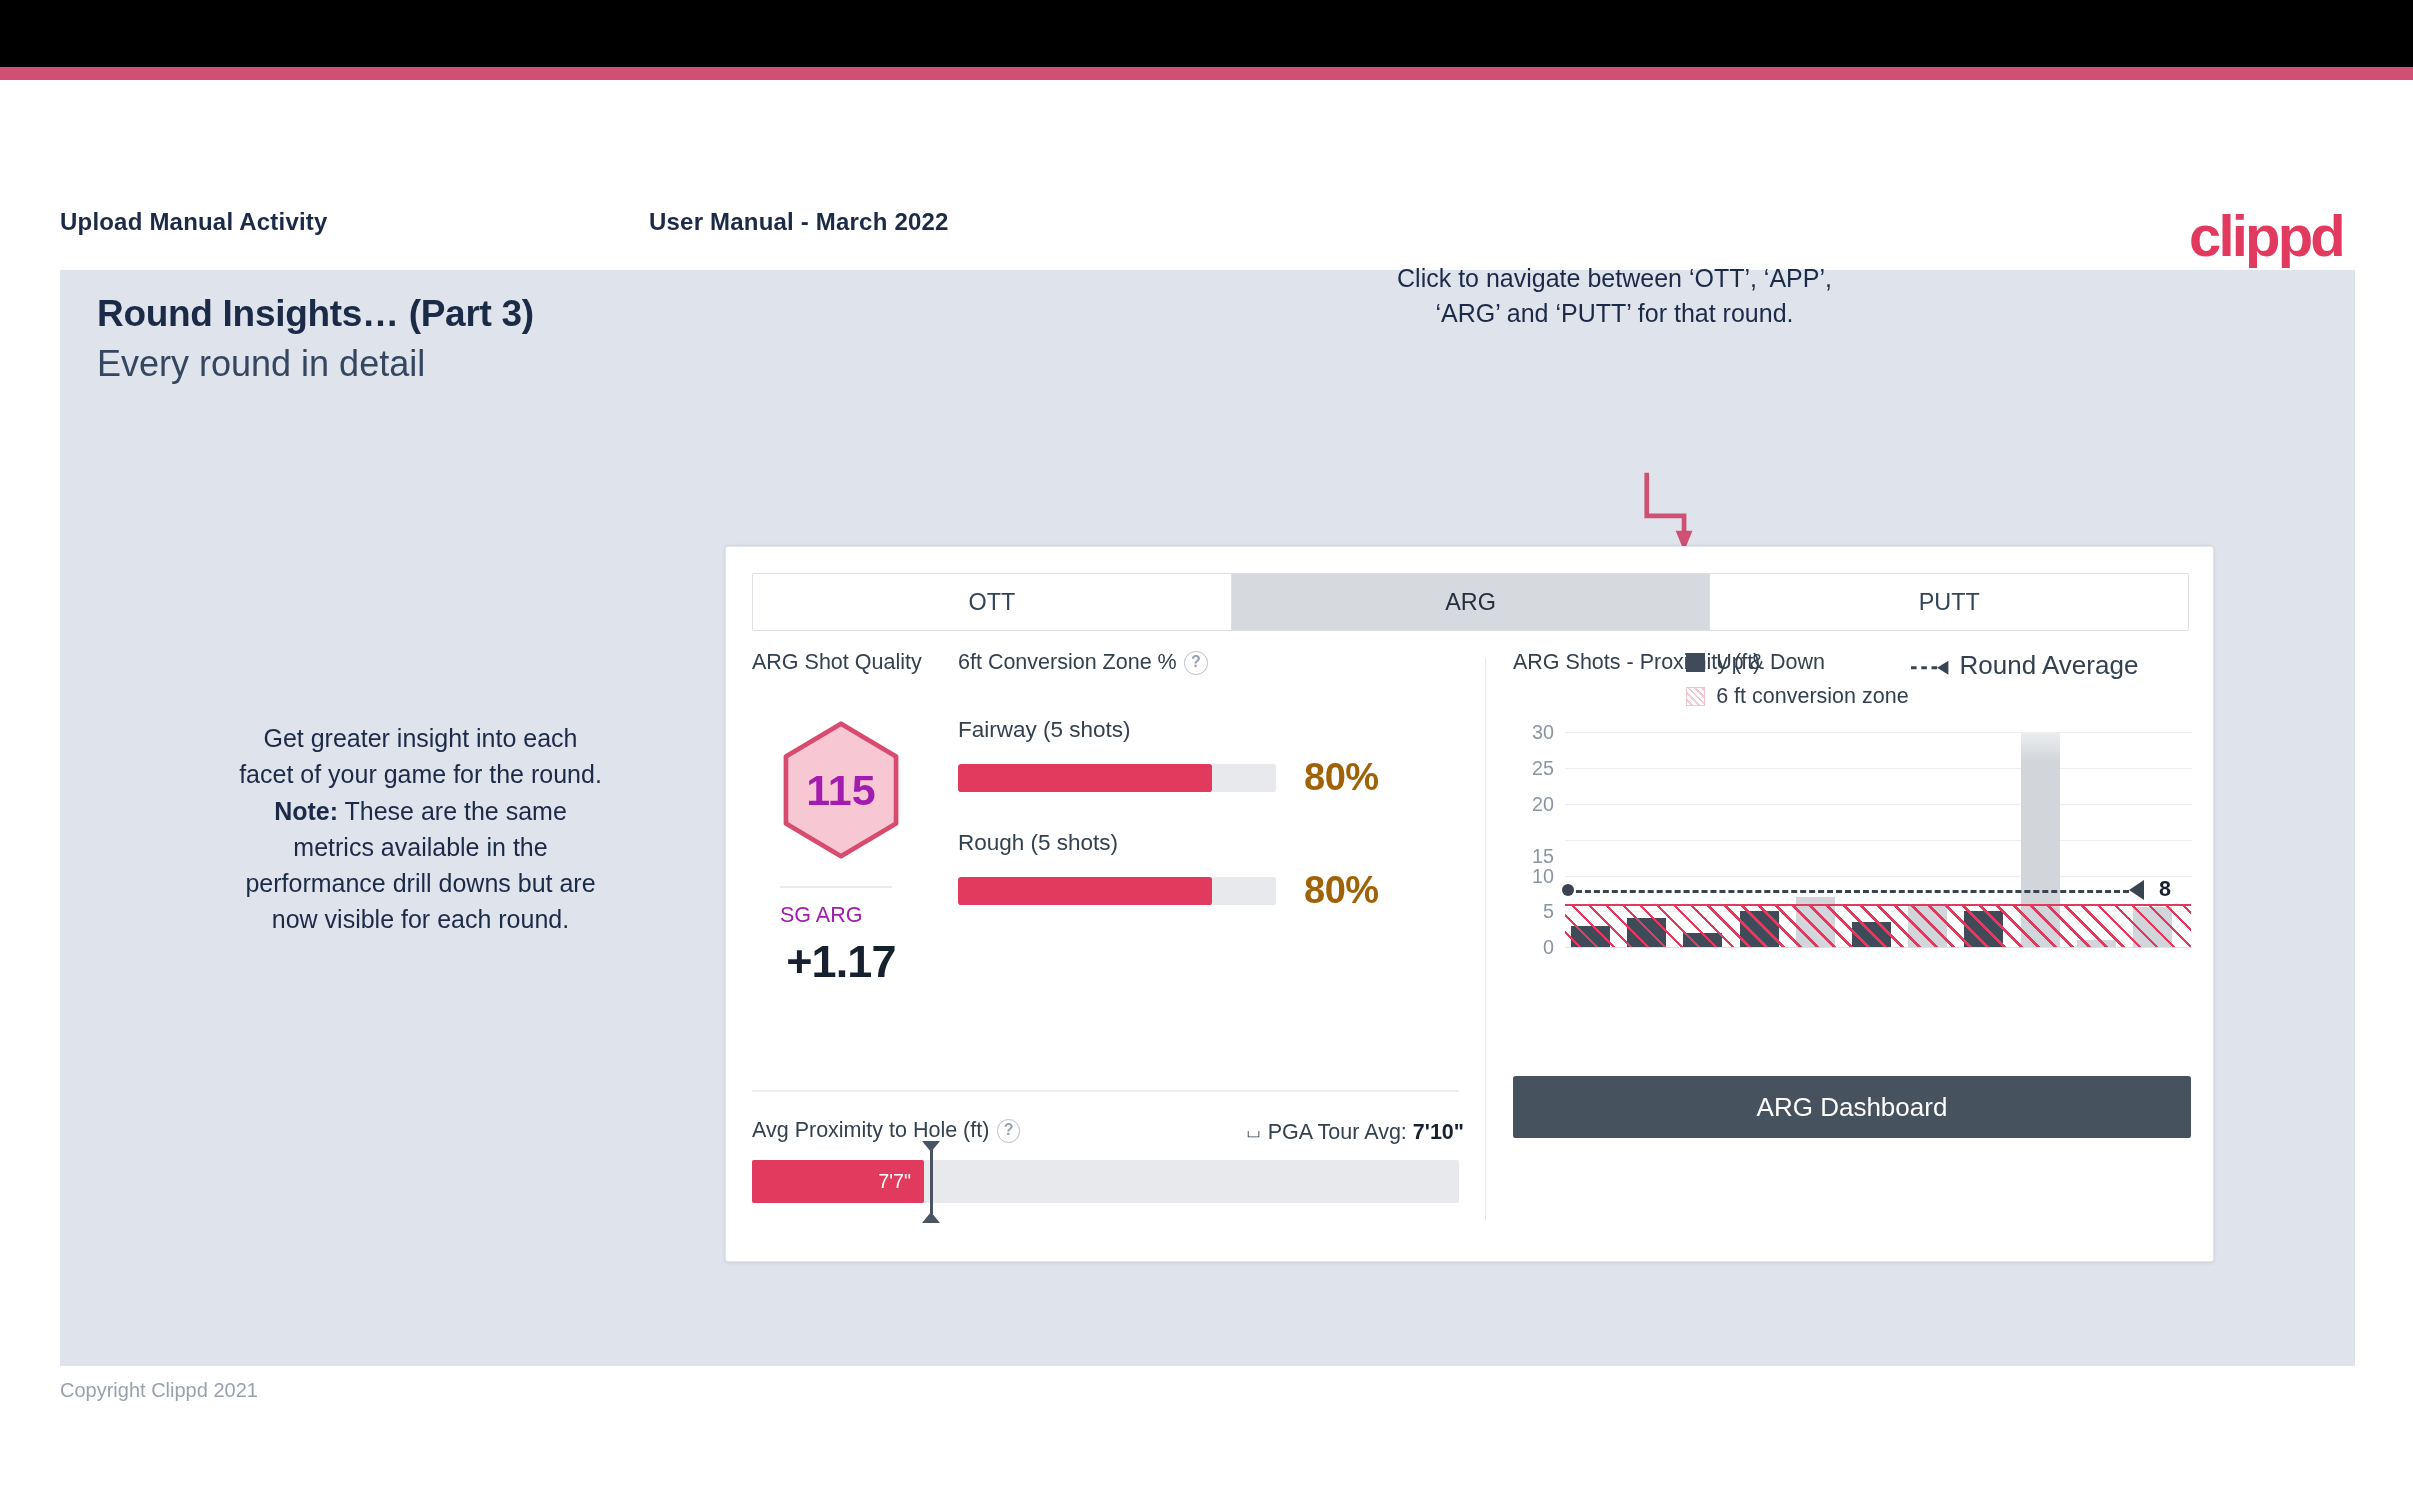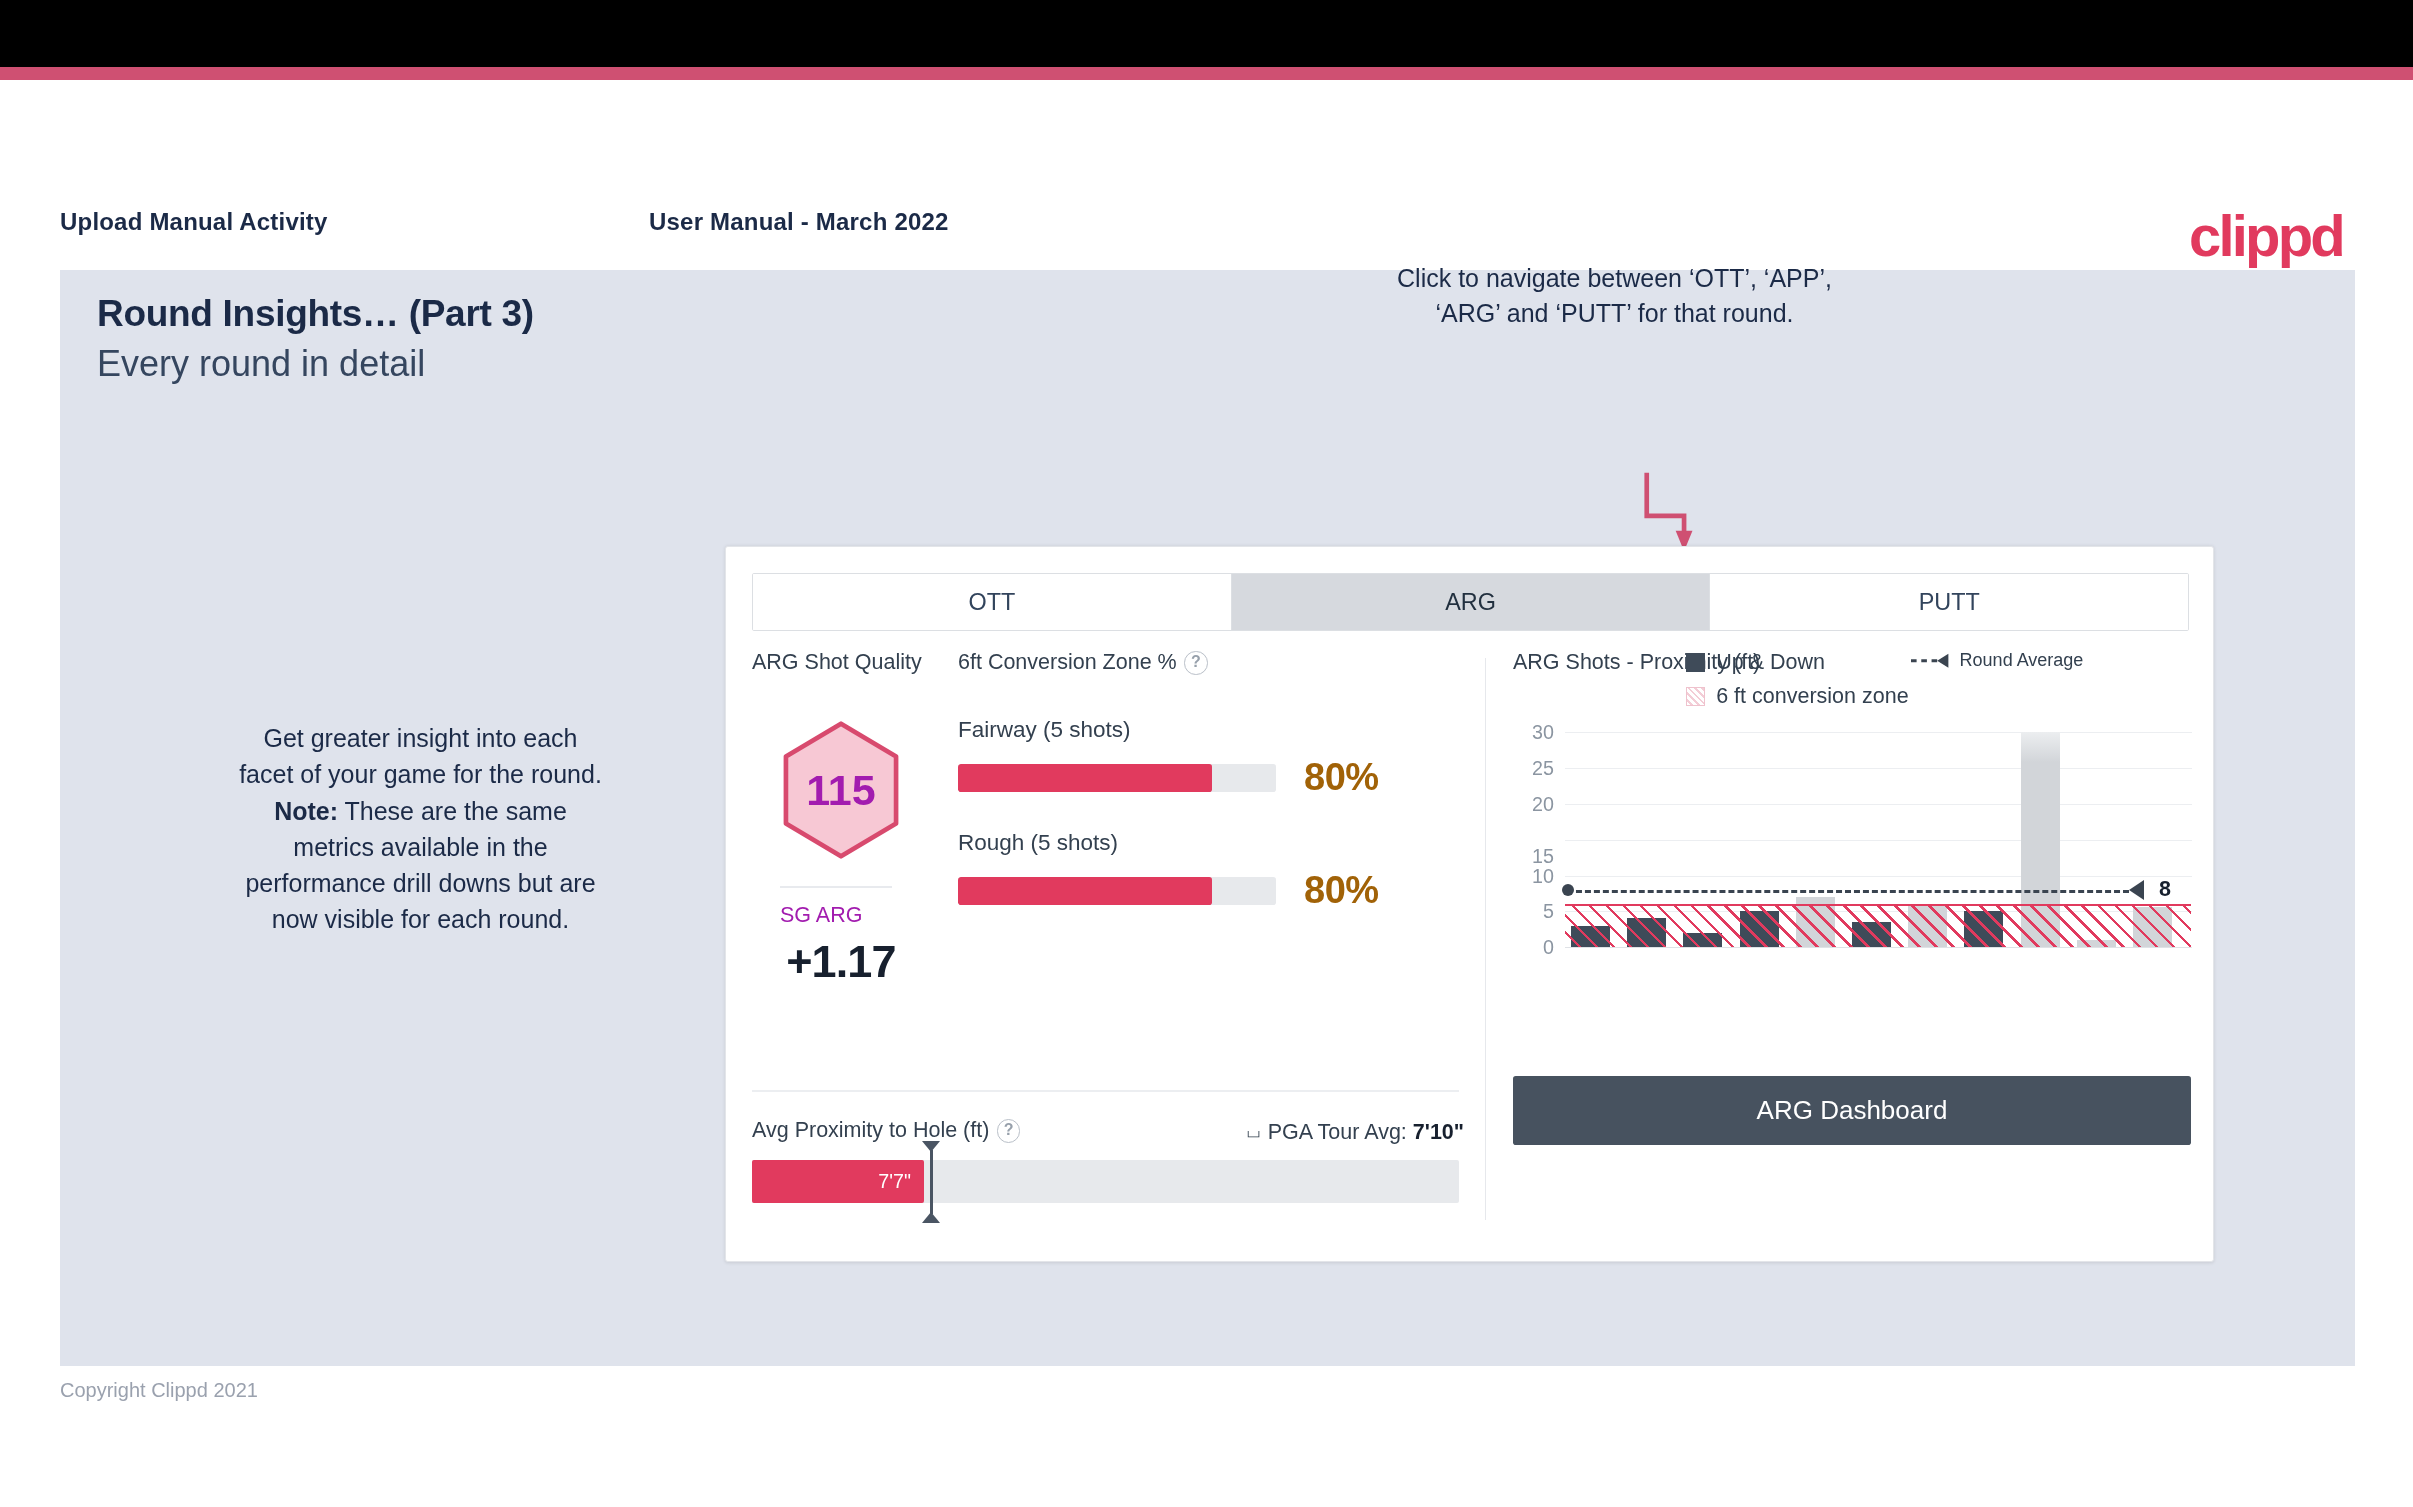--- a/index.html
+++ b/index.html
@@ -94,41 +94,41 @@
                 color:#fff; font-size:19.7px; display:flex; align-items:center; justify-content:flex-end; padding-right:13px;}
   .prox-marker{ position:absolute; left:178px; top:500px; width:2.8px; height:64px; background:#4a5563; }
   .prox-tri-top{ position:absolute; left:170px; top:491px; width:0;height:0;
                  border-left:9.4px solid transparent;border-right:9.4px solid transparent;border-top:11.2px solid #4a5563;}
   .prox-tri-bot{ position:absolute; left:170px; top:562px; width:0;height:0;
                  border-left:9.4px solid transparent;border-right:9.4px solid transparent;border-bottom:11.2px solid #4a5563;}
 
   
   .chart-title { position:absolute; left:0px; top:0px; font-size:21.5px; color:#33404f; }
   .legend1 { position:absolute; left:173px; top:0px; display:flex; align-items:center; font-size:21.5px; color:#33404f;}
-  .legend2 { position:absolute; left:398px; top:0px; display:flex; align-items:center; font-size:18px; color:#33404f;}
+  .legend2 { position:absolute; left:398px; top:0px; display:flex; align-items:center; font-size:26px; color:#33404f;}
   .legend3 { position:absolute; left:173px; top:34px; display:flex; align-items:center; font-size:21.5px; color:#33404f;}
   .lg-swatch-dark { width:19px;height:19px;background:#3f4b59;margin-right:11.2px;}
   .lg-swatch-hatch{ width:19px;height:19px;margin-right:11.2px; border:0.9px solid #efc2cd;
                     background:repeating-linear-gradient(45deg,#fff 0 2.8px,#f3cdd6 2.8px 4.7px);}
   .lg-dash { width:43px; height:21.5px; margin-right:5.6px; position:relative;}
 
   .plot { position:absolute; left:0px; top:82px; width:678px; height:215px; }
   .ytick { position:absolute; right:0; transform:translateY(-50%); font-size:19.7px; color:#8b95a1; }
   .gridline { position:absolute; height:0.9px; background:#eceef1; }
   .bar { position:absolute; bottom:0; }
   .bar.dark { background:#3f4b59; }
   .bar.light{ background:#d2d5d9; }
   .zone { position:absolute; border-top:2.8px solid #e13a5e;
           background:repeating-linear-gradient(45deg, rgba(255,255,255,0) 0 9.4px, #e13a5e 9.4px 12px); }
   .avgline { position:absolute; height:0; border-top:3.7px dashed #3a4450; }
   .avgdot { position:absolute; width:12px;height:12px;border-radius:50%;background:#3a4450; }
   .avgarrow{ position:absolute; width:0;height:0;border-top:10.3px solid transparent;border-bottom:10.3px solid transparent;border-right:15px solid #3a4450;}
   .avglabel{ position:absolute; font-size:21.5px; font-weight:700; color:#17202e;}
 
-  .dash-btn { position:absolute; left:0px; top:426px; width:678px; height:69px; background:#47525f;
+  .dash-btn { position:absolute; left:0px; top:426px; width:678px; height:62px; background:#47525f;
               color:#fff; font-size:26px; display:flex; align-items:center; justify-content:center;
               border-radius:2.8px; cursor:pointer;text-align:center; }
 </style>
 </head>
 <body>
 
 <div class="topbar-black"></div>
 <div class="topbar-red"></div>
 
 <div class="slide-header">

